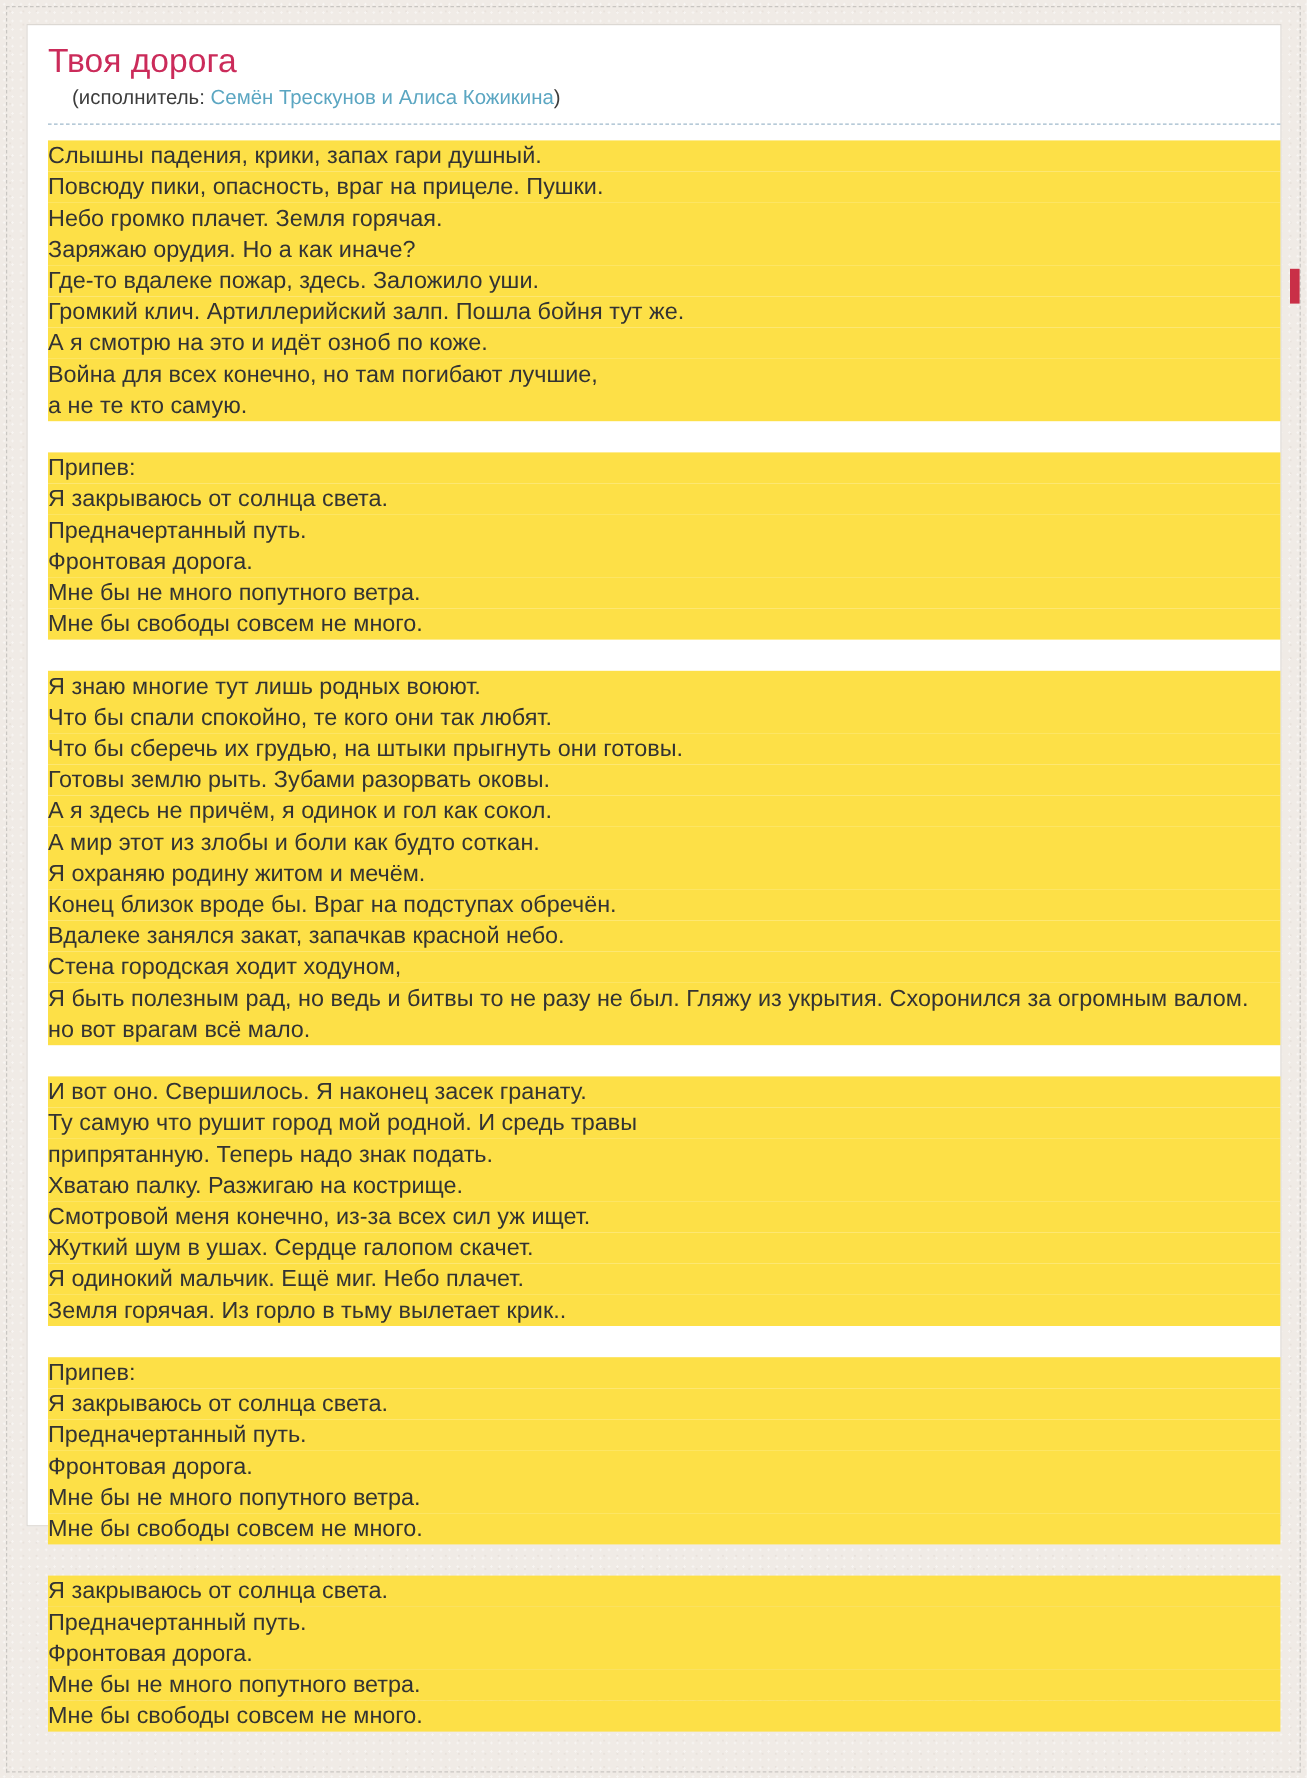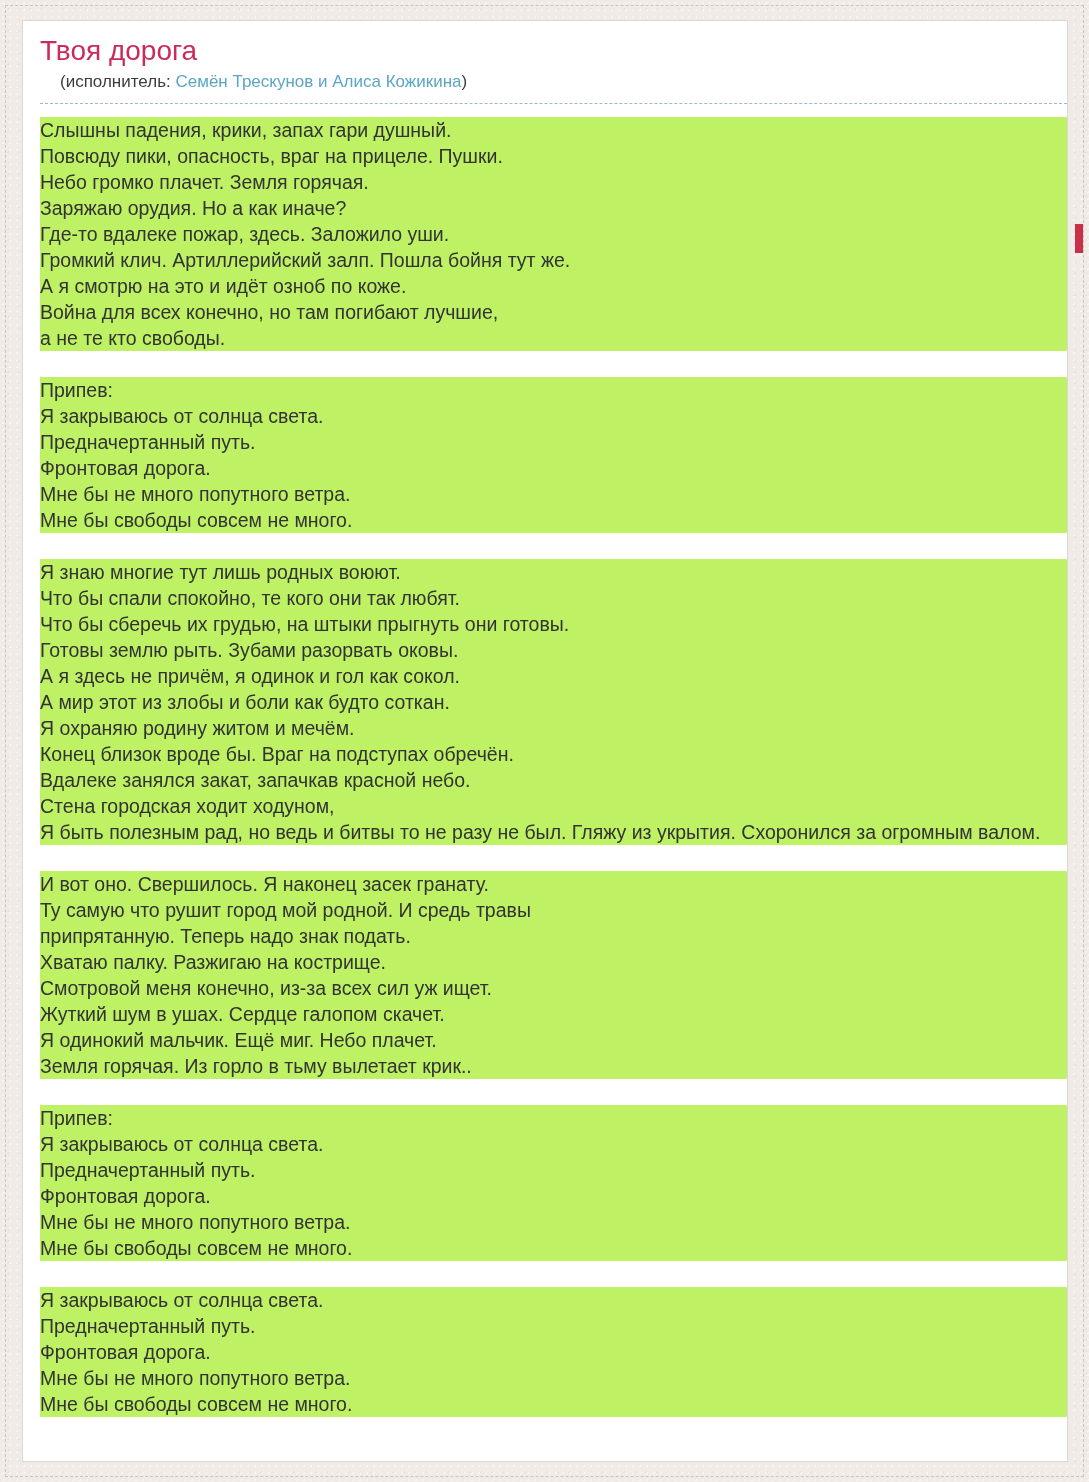--- a/index.html
+++ b/index.html
@@ -24,21 +24,21 @@
     position: absolute;
     left: 5px; top: 5px; right: 5px; bottom: 5px;
     border: 1px dashed #c9c6c2;
     pointer-events: none;
   }
   .card {
     position: absolute;
     left: 22px;
     top: 20px;
     width: 1046px;
-    height: 1442px;
+    height: 1252px;
     box-sizing: border-box;
     background: #ffffff;
     border: 1px solid #dcd8d3;
     padding: 14px 0 0 17px;
   }
   .header {
     border-bottom: 1px dashed #9fb9cb;
     padding-bottom: 9px;
   }
   .song-title {
@@ -66,21 +66,21 @@
     font-size: 19.5px;
   }
   .stanza {
     margin: 0 0 26px 0;
   }
   .lyric-line {
     line-height: 26px;
     white-space: nowrap;
     width: max-content;
     min-width: 100%;
-    background: #bef264;
+    background: #fde047;
   }
   .red-marker {
     position: absolute;
     top: 224px;
     right: 6px;
     width: 8px;
     height: 29px;
     background: #c92f47;
   }
 </style>
@@ -99,21 +99,21 @@
   <div class="lyrics">
       <div class="stanza">
         <div class="lyric-line">Слышны падения, крики, запах гари душный.</div>
         <div class="lyric-line">Повсюду пики, опасность, враг на прицеле. Пушки.</div>
         <div class="lyric-line">Небо громко плачет. Земля горячая.</div>
         <div class="lyric-line">Заряжаю орудия. Но а как иначе?</div>
         <div class="lyric-line">Где-то вдалеке пожар, здесь. Заложило уши.</div>
         <div class="lyric-line">Громкий клич. Артиллерийский залп. Пошла бойня тут же.</div>
         <div class="lyric-line">А я смотрю на это и идёт озноб по коже.</div>
         <div class="lyric-line">Война для всех конечно, но там погибают лучшие,</div>
-        <div class="lyric-line">а не те кто свободы.</div>
+        <div class="lyric-line">а не те кто самую.</div>
       </div>
       <div class="stanza">
         <div class="lyric-line">Припев:</div>
         <div class="lyric-line">Я закрываюсь от солнца света.</div>
         <div class="lyric-line">Предначертанный путь.</div>
         <div class="lyric-line">Фронтовая дорога.</div>
         <div class="lyric-line">Мне бы не много попутного ветра.</div>
         <div class="lyric-line">Мне бы свободы совсем не много.</div>
       </div>
       <div class="stanza">
@@ -121,20 +121,21 @@
         <div class="lyric-line">Что бы спали спокойно, те кого они так любят.</div>
         <div class="lyric-line">Что бы сберечь их грудью, на штыки прыгнуть они готовы.</div>
         <div class="lyric-line">Готовы землю рыть. Зубами разорвать оковы.</div>
         <div class="lyric-line">А я здесь не причём, я одинок и гол как сокол.</div>
         <div class="lyric-line">А мир этот из злобы и боли как будто соткан.</div>
         <div class="lyric-line">Я охраняю родину житом и мечём.</div>
         <div class="lyric-line">Конец близок вроде бы. Враг на подступах обречён.</div>
         <div class="lyric-line">Вдалеке занялся закат, запачкав красной небо.</div>
         <div class="lyric-line">Стена городская ходит ходуном,</div>
         <div class="lyric-line">Я быть полезным рад, но ведь и битвы то не разу не был. Гляжу из укрытия. Схоронился за огромным валом.</div>
+        <div class="lyric-line">но вот врагам всё мало.</div>
       </div>
       <div class="stanza">
         <div class="lyric-line">И вот оно. Свершилось. Я наконец засек гранату.</div>
         <div class="lyric-line">Ту самую что рушит город мой родной. И средь травы</div>
         <div class="lyric-line">припрятанную. Теперь надо знак подать.</div>
         <div class="lyric-line">Хватаю палку. Разжигаю на кострище.</div>
         <div class="lyric-line">Смотровой меня конечно, из-за всех сил уж ищет.</div>
         <div class="lyric-line">Жуткий шум в ушах. Сердце галопом скачет.</div>
         <div class="lyric-line">Я одинокий мальчик. Ещё миг. Небо плачет.</div>
         <div class="lyric-line">Земля горячая. Из горло в тьму вылетает крик..</div>

